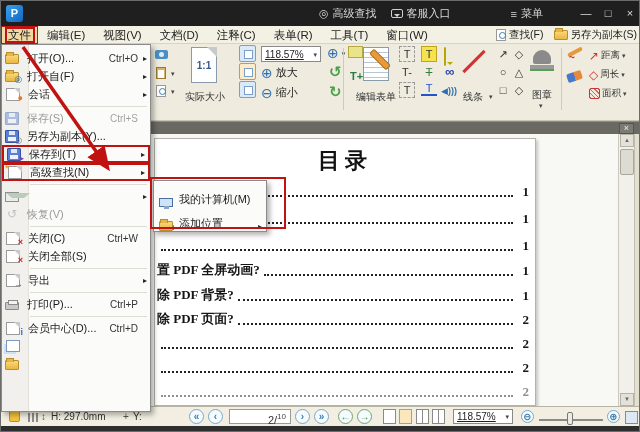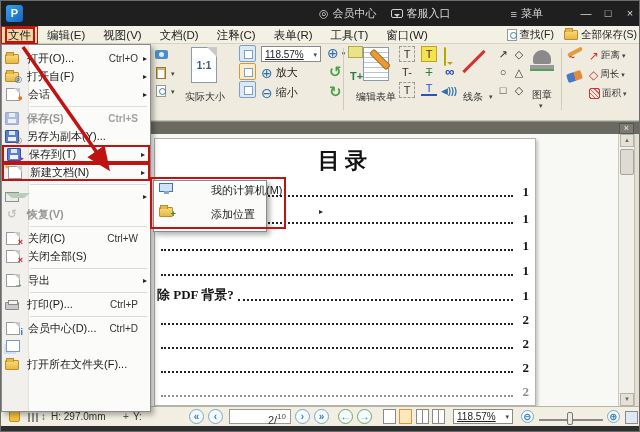--- a/index.html
+++ b/index.html
@@ -130,48 +130,48 @@
   .sliderthumb{position:absolute;top:5px;width:6px;height:13px;background:#ecebe5;border:1px solid #777;border-radius:2px;}
   .fitbox{position:absolute;top:4px;width:13px;height:13px;background:#dce9f5;border:1px solid #8a8a8a;}
   .sb-yellow{width:11px;height:11px;background:#f2c23e;border:1px solid #c09020;border-radius:2px;}
   .sb-marks{width:10px;height:9px;background:repeating-linear-gradient(90deg,#8a8a8a 0 2px,transparent 2px 4px);}
   .bottomstrip{position:absolute;left:0;top:425px;width:640px;height:7px;background:#2e2e2e;}
   
   .filemenu{position:absolute;left:0;top:43px;width:150px;height:368px;background:#fbfbfa;border:1px solid #8a8a8a;
             box-shadow:3px 3px 5px rgba(0,0,0,.3);z-index:10;padding:4px 0;font-size:11px;color:#1a1a1a;}
   .filemenu::before{content:"";position:absolute;left:0;top:0;bottom:0;width:26px;background:#f1f0ec;border-right:1px solid #e3e1d9;}
   .mrow{position:relative;height:18px;display:flex;align-items:center;padding-right:3px;}
-  .mrow.dis{opacity:.45;font-weight:bold;}
+  .mrow.dis{opacity:.45;}
   .mrow.rbox{border:2px solid #c11212;}
   .mlabel{white-space:nowrap;}
   .msp{flex:1;}
   .msc{font-size:10px;color:#333;white-space:nowrap;}
   .marr{width:9px;text-align:right;font-size:8px;color:#222;}
   .msep{height:6px;position:relative;}
   .msep::after{content:"";position:absolute;left:28px;right:3px;top:3px;border-top:1px solid #dddbd2;}
   
   .submenu{position:absolute;left:152px;top:179px;width:114px;height:52px;background:#fbfbfa;border:1px solid #8a8a8a;
            box-shadow:3px 3px 5px rgba(0,0,0,.3);z-index:12;padding:2px 0;font-size:11px;color:#1a1a1a;}
-  .smrow{height:24px;display:flex;align-items:flex-start;padding:0 4px 0 5px;gap:32px;}
+  .smrow{height:24px;display:flex;align-items:flex-end;padding:0 4px 0 5px;}
   .smrow .mi{margin:0 6px 0 0;}
   
   .rb{position:absolute;border:2px solid #c11212;z-index:35;pointer-events:none;}
   .ovl{position:absolute;left:0;top:0;z-index:40;pointer-events:none;}
 </style>
 </head>
 <body>
 
 <div id="app">
 
   <div class="titlebar">
     <div class="logo">P</div>
     <div class="tb-right">
       <div class="tb-item">
         <span>◎</span>
-        <span>会员中心</span>
+        <span>高级查找</span>
       </div>
       <div class="tb-item">
         <span class="bubble"></span>
         <span>客服入口</span>
       </div>
       <div class="tb-item" style="margin-left:46px">
         <span>≡</span>
         <span>菜单</span>
       </div>
       <div class="winbtns">
@@ -191,21 +191,21 @@
     <div class="mb-item">表单(R)</div>
     <div class="mb-item">工具(T)</div>
     <div class="mb-item">窗口(W)</div>
     <div class="mb-find">
       <div class="tb-item">
         <span class="ic-docf"></span>
         <span>查找(F)</span>
       </div>
       <div class="tb-item">
         <span class="mi mi-folder" style="margin:0"></span>
-        <span>全部保存(S)</span>
+        <span>另存为副本(S)</span>
       </div>
     </div>
   </div>
 
   <div class="toolbar">
 
     <div class="smbtn" style="left:151px;top:2px">
         <span class="ic-cam"></span>
       </div>
     <div class="smbtn" style="left:151px;top:20px">
@@ -326,29 +326,31 @@
     <div class="tocrow" style="top:77px">
       <span></span>
         <span class="leader"></span>
         <span class="tocpage">1</span>
     </div>
     <div class="tocrow" style="top:104px">
         <span class="leader"></span>
         <span class="tocpage">1</span>
     </div>
     <div class="tocrow" style="top:129px">
+      <span>置 PDF 全屏动画?</span>
         <span class="leader"></span>
         <span class="tocpage">1</span>
     </div>
     <div class="tocrow" style="top:154px">
       <span>除 PDF 背景?</span>
         <span class="leader"></span>
         <span class="tocpage">1</span>
     </div>
     <div class="tocrow" style="top:178px">
+      <span>除 PDF 页面?</span>
         <span class="leader"></span>
         <span class="tocpage">2</span>
     </div>
     <div class="tocrow" style="top:202px">
       <span></span>
         <span class="leader"></span>
         <span class="tocpage">2</span>
     </div>
     <div class="tocrow" style="top:226px">
       <span></span>
@@ -449,21 +451,21 @@
           <span class="badge" style="color:#7a3bbd">▸</span>
         </span>
       <span class="mlabel">保存到(T)</span>
         <span class="msp"></span>
       <span class="marr">▸</span>
     </div>
     <div class="mrow rbox">
       <span class="mi mi-doc">
           <span class="badge" style="color:#e8a800;left:-4px;right:auto;top:-3px;bottom:auto">*</span>
         </span>
-      <span class="mlabel">新建文档(N)</span>
+      <span class="mlabel">高级查找(N)</span>
         <span class="msp"></span>
       <span class="marr">▸</span>
     </div>
     <div class="msep"></div>
     <div class="mrow">
       <span class="mi mi-mail"></span>
         <span class="msp"></span>
       <span class="marr">▸</span>
     </div>
     <div class="mrow dis">
@@ -517,21 +519,20 @@
       <span class="msc">Ctrl+D</span>
         <span class="marr"></span>
     </div>
     <div class="mrow">
       <span class="mi mi-copy"></span>
         <span class="msp"></span>
         <span class="marr"></span>
     </div>
     <div class="mrow">
       <span class="mi mi-folder"></span>
-      <span class="mlabel">打开所在文件夹(F)...</span>
         <span class="msp"></span>
         <span class="marr"></span>
     </div>
   </div>
 
   <div class="submenu">
     <div class="smrow">
       <span class="mi mi-monitor"></span>
       <span class="mlabel">我的计算机(M)</span>
         <span class="msp"></span>

